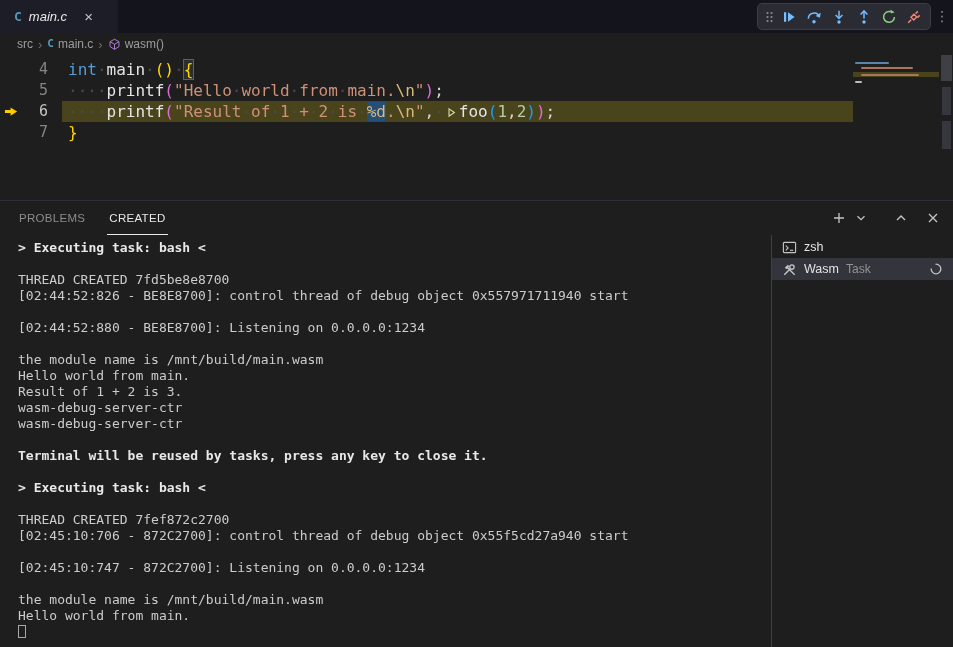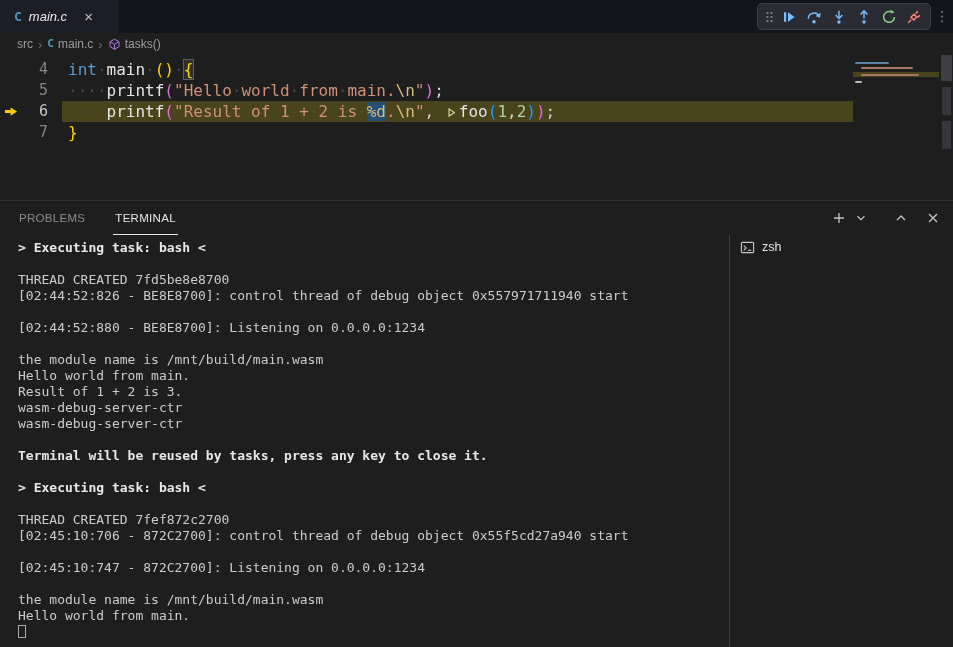--- a/index.html
+++ b/index.html
@@ -45,35 +45,35 @@
   #minimap{position:absolute;right:14px;top:5px;width:86px;height:28px;cursor:pointer}
   .mm-band{position:absolute;left:0;right:0;height:5px;top:12px;background:#4a441c}
   .mm-bar{position:absolute;height:2px;border-radius:1px}
   #scrollbar{position:absolute;right:0;top:0;width:13px;height:145px}
   #sb-thumb{position:absolute;top:0;left:1px;width:11px;height:26px;background:#3f3f46}
   .sb-deco{position:absolute;left:2px;width:9px;background:#36363e}
 
   
   #panel{position:absolute;top:200px;left:0;right:0;bottom:0;border-top:1px solid #2f2f38;background:#1e1e1e}
   #panel-header{height:34px;display:flex;align-items:center;padding:0 10px 0 17px}
-  #panel-tabs{display:flex;gap:26px;height:100%}
+  #panel-tabs{display:flex;gap:20px;height:100%}
   .panel-tab{display:flex;align-items:center;font-size:11.5px;letter-spacing:.3px;color:#8c8c8c;
     border-bottom:1px solid transparent;padding:0 2px;cursor:pointer}
   .panel-tab.active{color:#e7e7e7;border-bottom-color:#e7e7e7}
   #panel-actions{margin-left:auto;display:flex;align-items:center;gap:12px}
   .panel-action{display:flex;align-items:center;justify-content:center;width:20px;height:20px;cursor:pointer}
   .panel-action.chevron-down{margin-left:-10px}
   .panel-action.chevron-up{margin-left:8px}
   #panel-body{display:flex;height:calc(100% - 34px)}
   #terminal{flex:1;padding:5px 0 0 18px;font-family:"DejaVu Sans Mono",monospace;font-size:13px;line-height:16px;
     color:#cccccc;white-space:pre;overflow:hidden;cursor:text}
   .t-line{height:16px}
   .t-line.bold{font-weight:bold;color:#e8e8e8}
   .t-cursor{display:inline-block;width:8px;height:13px;border:1px solid #a8a8a8;vertical-align:-2px}
-  #terminal-sidebar{width:224px;border-left:1px solid #3f3f46;padding-top:1px}
+  #terminal-sidebar{width:182px;border-left:1px solid #3f3f46;padding-top:1px}
   .term-row{height:22px;display:flex;align-items:center;gap:7px;padding:0 10px;font-size:12.5px;color:#cccccc;cursor:pointer}
   .term-row.selected{background:#34343c}
   .term-row .label{color:#e3e3e3}
   .term-row .detail{color:#949494;font-size:12px}
   .spinner{margin-left:auto;display:flex}
 </style>
 </head>
 <body>
 
 <div id="tabstrip">
@@ -147,21 +147,21 @@
       <span>main.c</span>
     </span>
     <span class="bc-sep">›</span>
     <span class="bc-item">
       <span class="bc-ico">
         <svg width="13" height="13" viewBox="0 0 16 16">
           <path d="M8 1.5 L13.5 4.5 V 10.5 L8 14 L2.5 10.5 V 4.5 Z" fill="none" stroke="#b180d7" stroke-width="1.2"></path>
           <path d="M2.5 4.5 L8 7.8 L13.5 4.5 M8 7.8 V 14" fill="none" stroke="#b180d7" stroke-width="1.2"></path>
         </svg>
       </span>
-      <span>tasks()</span>
+      <span>wasm()</span>
     </span>
   </div>
 
 <div id="editor">
   <div id="code-lines">
       <div class="code-line"><div class="glyph"></div><div class="lnum">4</div><div class="lcontent"><span class="tok-kw">int</span><span><span class="ws">·</span></span><span class="tok-fn">main</span><span><span class="ws">·</span></span><span class="tok-b1">()</span><span><span class="ws">·</span></span><span class="tok-b1 bmatch">{</span></div></div>
       <div class="code-line"><div class="glyph"></div><div class="lnum">5</div><div class="lcontent"><span><span class="ws">·</span><span class="ws">·</span><span class="ws">·</span><span class="ws">·</span></span><span class="tok-fn">printf</span><span class="tok-b2">(</span><span class="tok-str">"Hello<span class="ws">·</span>world<span class="ws">·</span>from<span class="ws">·</span>main.</span><span class="tok-esc">\n</span><span class="tok-str">"</span><span class="tok-b2">)</span><span class="tok-pun">;</span></div></div>
       <div class="code-line current"><div class="glyph"><svg width="15" height="15" viewBox="0 0 16 16">
             <path d="M1 6.3 H7 V3.6 L14 8 L7 12.4 V9.7 H1 Z" fill="#ffcc00"></path>
           </svg></div><div class="lnum">6</div><div class="lcontent"><span><span class="ws">·</span><span class="ws">·</span><span class="ws">·</span><span class="ws">·</span></span><span class="tok-fn">printf</span><span class="tok-b2">(</span><span class="tok-str">"Result<span class="ws">·</span>of<span class="ws">·</span>1<span class="ws">·</span>+<span class="ws">·</span>2<span class="ws">·</span>is<span class="ws">·</span></span><span class="tok-esc selbox">%d</span><span class="tok-str">.</span><span class="tok-esc">\n</span><span class="tok-str">"</span><span class="tok-pun">,</span><span><span class="ws">·</span></span><span class="inline-run"><svg width="13" height="13" viewBox="0 0 16 16">
@@ -180,21 +180,21 @@
     <div id="sb-thumb"></div>
     <div class="sb-deco" style="top:32px;height:28px"></div>
     <div class="sb-deco" style="top:66px;height:28px"></div>
   </div>
 </div>
 
 <div id="panel">
   <div id="panel-header">
     <div id="panel-tabs">
         <div class="panel-tab">PROBLEMS</div>
-        <div class="panel-tab active">TERMINAL</div>
+        <div class="panel-tab active">CREATED</div>
       </div>
     <div id="panel-actions">
         <div class="panel-action plus">
           <svg width="16" height="16" viewBox="0 0 16 16">
             <path d="M8 3 V13 M3 8 H13" stroke="#c5c5c5" stroke-width="1.3"></path>
           </svg>
         </div>
         <div class="panel-action chevron-down">
           <svg width="14" height="14" viewBox="0 0 16 16">
             <path d="M4 6 L8 10 L12 6" fill="none" stroke="#c5c5c5" stroke-width="1.4"></path>
@@ -218,15 +218,32 @@
         <div class="term-row">
           <span class="bc-ico">
             <svg width="15" height="15" viewBox="0 0 16 16">
               <rect x="1.5" y="2.5" width="13" height="11" rx="1" fill="none" stroke="#c5c5c5" stroke-width="1.2"></rect>
               <path d="M4 6 L6.5 8.5 L4 11" fill="none" stroke="#c5c5c5" stroke-width="1.2"></path>
               <path d="M8.5 11 H12" stroke="#c5c5c5" stroke-width="1.2"></path>
             </svg>
           </span>
           <span class="label">zsh</span>
         </div>
+        <div class="term-row selected">
+          <span class="bc-ico">
+            <svg width="15" height="15" viewBox="0 0 16 16">
+              <path d="M13.5 13.5 L5.5 5.5" stroke="#c5c5c5" stroke-width="1.5"></path>
+              <path d="M3 6.2 L6.2 3 L7.8 4.6 L4.6 7.8 Z" fill="#c5c5c5"></path>
+              <path d="M2.5 13.5 L8.8 7.2" stroke="#c5c5c5" stroke-width="1.5"></path>
+              <circle cx="10.6" cy="5.4" r="2.3" fill="none" stroke="#c5c5c5" stroke-width="1.4"></circle>
+            </svg>
+          </span>
+          <span class="label">Wasm</span>
+          <span class="detail">Task</span>
+          <span class="spinner">
+            <svg width="14" height="14" viewBox="0 0 16 16">
+              <path d="M8 2.5 A 5.5 5.5 0 1 1 2.5 8" fill="none" stroke="#c5c5c5" stroke-width="1.5" stroke-linecap="round"></path>
+            </svg>
+          </span>
+        </div>
       </div>
   </div>
 </div>
 
 </body></html>

